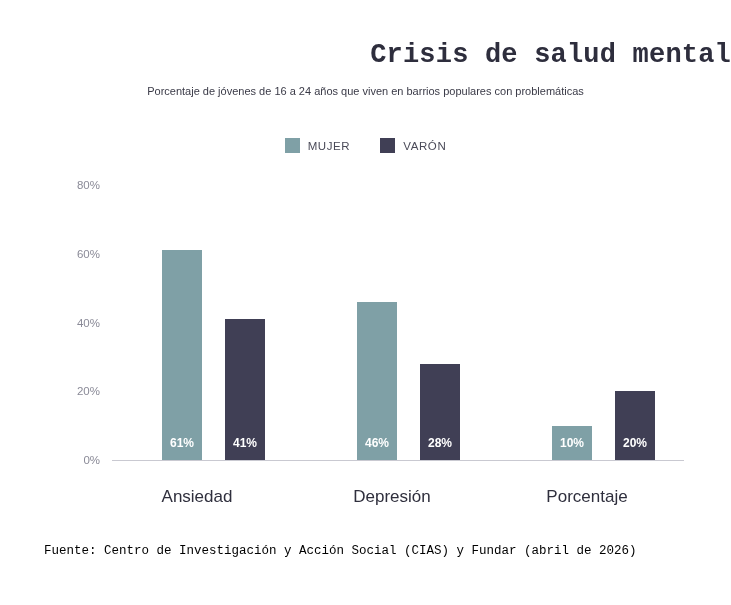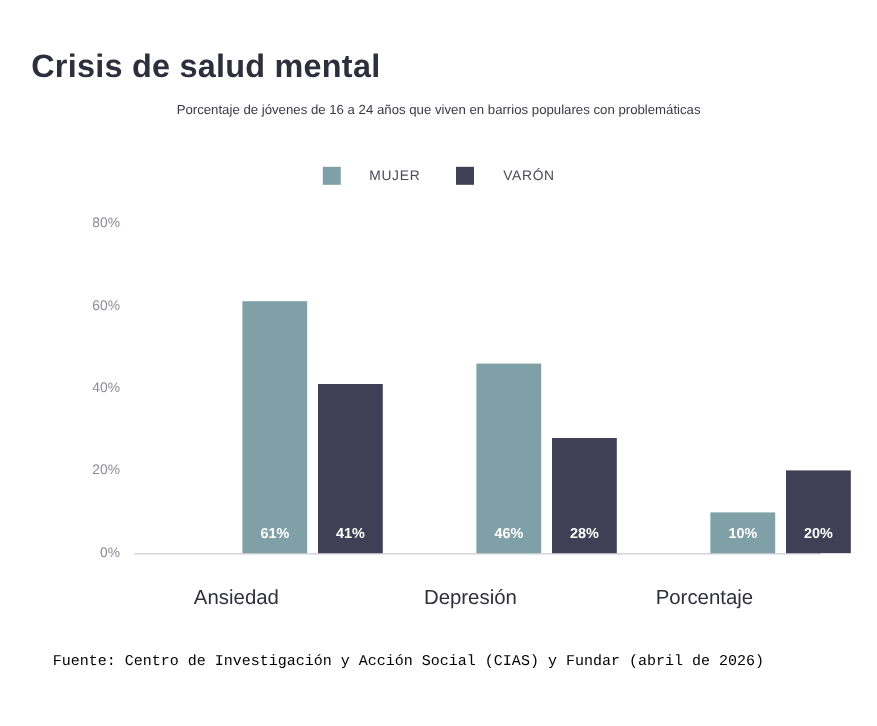--- a/index.html
+++ b/index.html
@@ -14,22 +14,22 @@
     color: #3c3c50;
     overflow: hidden;
   }
   .page {
     position: relative;
     width: 731px;
     height: 605px;
     box-sizing: border-box;
   }
   .chart-title {
-    text-align: left;
-    font-family: Liberation Sans, sans-serif;
+    text-align: right;
+    font-family: Liberation Mono, monospace;
     font-weight: bold;
     font-size: 27px;
     color: #2e2e3d;
     margin: 0;
     padding-top: 40px;
     letter-spacing: 0.2px;
     padding-left: 26px;
   }
   .chart-subtitle {
     text-align: center;
@@ -41,21 +41,21 @@
   .legend {
     display: flex;
     justify-content: center;
     align-items: center;
     gap: 30px;
     margin-top: 41px;
   }
   .legend-item {
     display: flex;
     align-items: center;
-    gap: 24px;
+    gap: 8px;
   }
   .legend-swatch {
     width: 15px;
     height: 15px;
   }
   .legend-label {
     font-size: 11.5px;
     color: #4a4a58;
     letter-spacing: 0.6px;
   }
@@ -92,24 +92,23 @@
     white-space: nowrap;
   }
   .group {
     position: absolute;
     bottom: 0;
     height: 100%;
   }
   .bar {
     position: absolute;
     bottom: 0;
-    width: 54px;
+    width: 40px;
     display: flex;
     justify-content: center;
-    margin-left: 40px;
   }
   .bar .barfill {
     position: absolute;
     bottom: 0;
     left: 0;
     width: 100%;
   }
   .bar-label {
     position: absolute;
     bottom: 10px;

